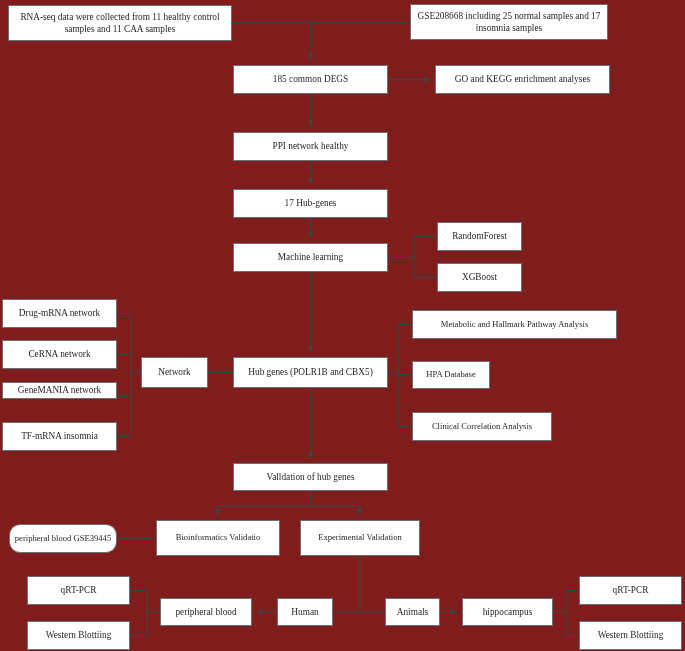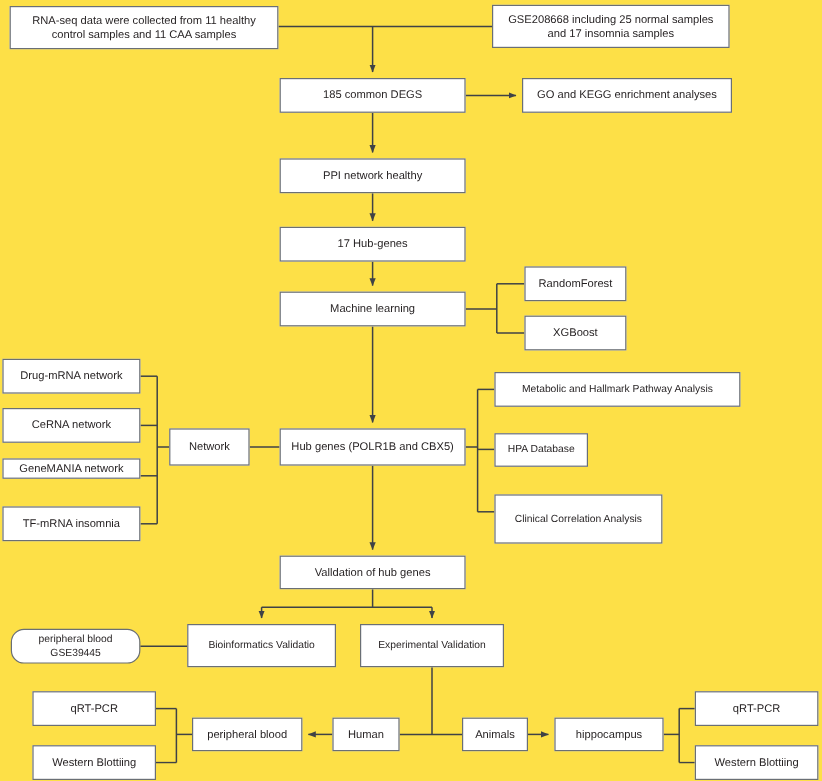--- a/index.html
+++ b/index.html
@@ -4,22 +4,22 @@
 <style>
   html, body {
     margin: 0;
     padding: 0;
     background: #ffffff;
   }
   #flowchart {
     position: relative;
     width: 685px;
     height: 651px;
-    background: #fde047;
-    font-family: Liberation Sans, sans-serif;
+    background: #7f1d1d;
+    font-family: Liberation Serif, serif;
     overflow: hidden;
   }
   #connectors {
     position: absolute;
     left: 0;
     top: 0;
     width: 685px;
     height: 651px;
     pointer-events: none;
   }
@@ -124,21 +124,21 @@
   <div class="node" style="left: 437px; top: 222px; width: 85px; height: 29px;">RandomForest</div>
   <div class="node" style="left: 437px; top: 263px; width: 85px; height: 29px;">XGBoost</div>
   <div class="node" style="left: 2px; top: 299px; width: 115px; height: 29px;">Drug-mRNA network</div>
   <div class="node" style="left: 2px; top: 340px; width: 115px; height: 29px;">CeRNA network</div>
   <div class="node" style="left: 2px; top: 382px; width: 115px; height: 17px; text-align: center;">GeneMANIA network</div>
   <div class="node" style="left: 2px; top: 422px; width: 115px; height: 29px;">TF-mRNA insomnia</div>
   <div class="node" style="left: 141px; top: 357px; width: 67px; height: 31px;">Network</div>
   <div class="node" style="left: 233px; top: 357px; width: 155px; height: 31px;">Hub genes (POLR1B and CBX5)</div>
   <div class="node small" style="left: 412px; top: 310px; width: 205px; height: 29px;">Metabolic and Hallmark Pathway Analysis</div>
   <div class="node small" style="left: 412px; top: 361px; width: 78px; height: 28px;">HPA Database</div>
-  <div class="node small" style="left: 412px; top: 412px; width: 140px; height: 41px;">Clinical Correlation Analysis</div>
+  <div class="node small" style="left: 412px; top: 412px; width: 140px; height: 29px;">Clinical Correlation Analysis</div>
   <div class="node" style="left: 233px; top: 463px; width: 155px; height: 28px;">Valldation of hub genes</div>
   <div class="node small" style="left: 9px; top: 524px; width: 108px; height: 29px; border-radius: 11px;">peripheral blood GSE39445</div>
   <div class="node small" style="left: 156px; top: 520px; width: 124px; height: 36px;">Bioinformatics Validatio</div>
   <div class="node small" style="left: 300px; top: 520px; width: 120px; height: 36px;">Experimental Validation</div>
   <div class="node" style="left: 27px; top: 576px; width: 103px; height: 29px;">qRT-PCR</div>
   <div class="node" style="left: 27px; top: 621px; width: 103px; height: 29px;">Western Blottiing</div>
   <div class="node" style="left: 160px; top: 598px; width: 92px; height: 28px;">peripheral blood</div>
   <div class="node" style="left: 277px; top: 598px; width: 56px; height: 28px;">Human</div>
   <div class="node" style="left: 385px; top: 598px; width: 55px; height: 28px;">Animals</div>
   <div class="node" style="left: 462px; top: 598px; width: 91px; height: 28px;">hippocampus</div>

